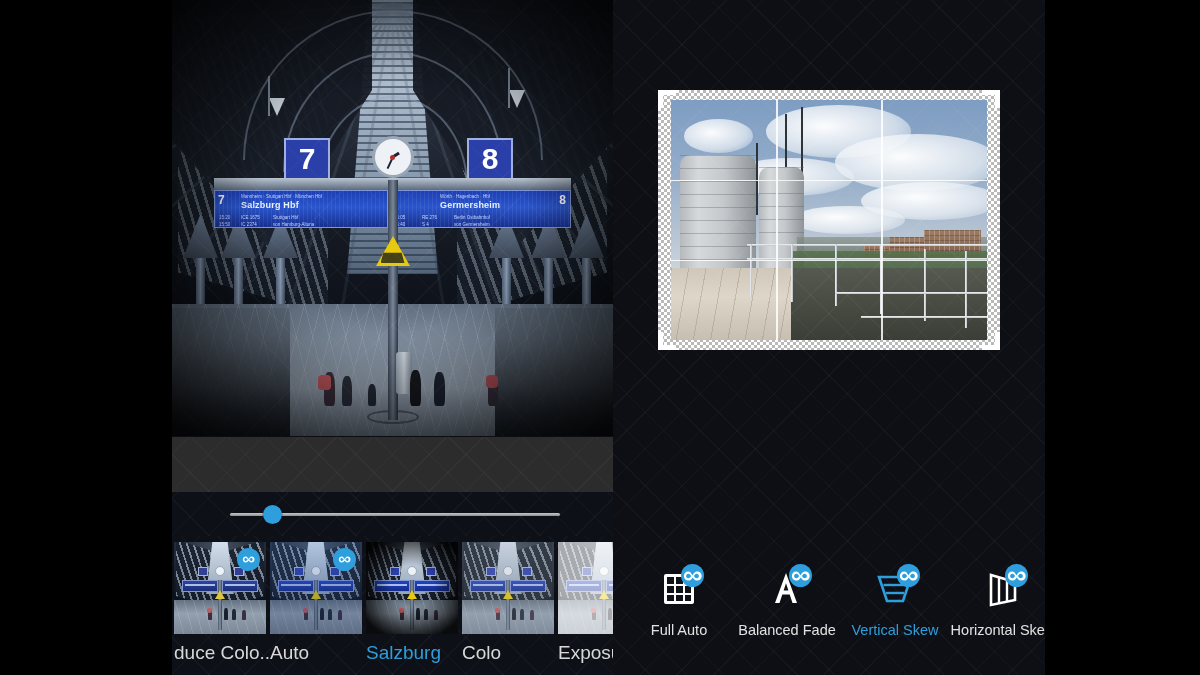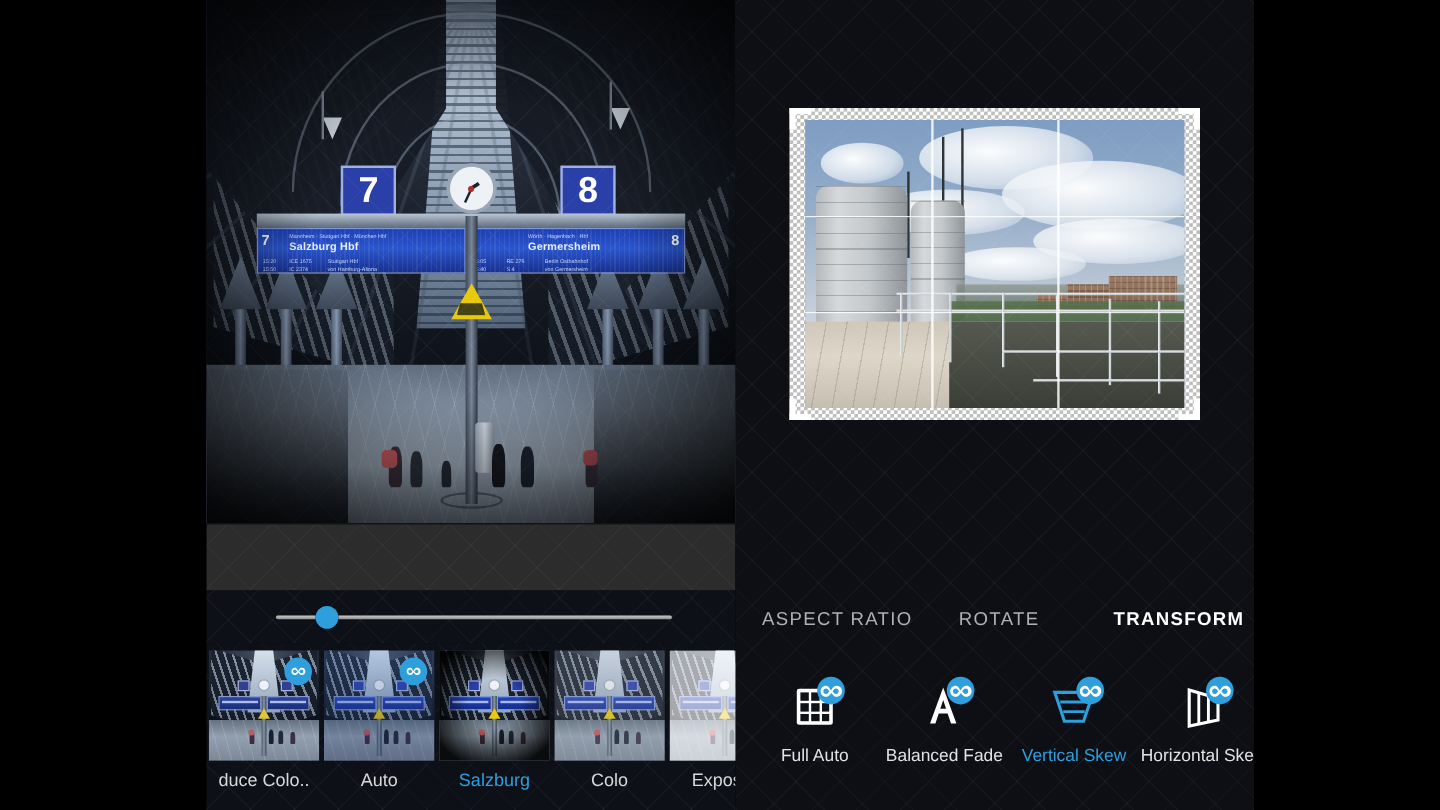--- a/index.html
+++ b/index.html
@@ -229,22 +229,22 @@
   
   #filmstrip {
     position: absolute; left: 0; top: 536px; width: 441px; height: 139px;
     background: #0d1016;
   }
   .film-item {
     position: absolute; top: 6px; width: 92px; height: 92px;
     overflow: hidden; background: #1a2230;
   }
   .film-label {
-    position: absolute; top: 106px; width: 92px; text-align: center;
-    font-size: 15px; color: #d8d8d8; white-space: nowrap;
+    position: absolute; top: 106px; width: 92px; text-align: left;
+    font-size: 19px; color: #d8d8d8; white-space: nowrap;
   }
   .film-label.active { color: #2e9fdc; }
   
   .mini { position: absolute; inset: 0; }
   .mini-bg {
     position: absolute; inset: 0;
     background: radial-gradient(ellipse 110% 65% at 50% 4%, #46505f 0%, #262d39 40%, #151a23 75%, #0d1118 100%);
   }
   .mini-roof {
     position: absolute; left: 50%; top: -4px; width: 30px; height: 56px;
@@ -725,25 +725,20 @@
       <div class="handle" style="left:0;top:0;width:5px;height:18px;"></div>
       <div class="handle" style="right:0;top:0;width:18px;height:5px;"></div>
       <div class="handle" style="right:0;top:0;width:5px;height:18px;"></div>
       <div class="handle" style="left:0;bottom:0;width:18px;height:5px;"></div>
       <div class="handle" style="left:0;bottom:0;width:5px;height:18px;"></div>
       <div class="handle" style="right:0;bottom:0;width:18px;height:5px;"></div>
       <div class="handle" style="right:0;bottom:0;width:5px;height:18px;"></div>
     </div>
 
 
-    <div id="tab-row">
-      <span class="tab" style="left:22px;">ASPECT RATIO</span>
-      <span class="tab" style="left:186px;">ROTATE</span>
-      <span class="tab active" style="left:315px;">TRANSFORM</span>
-    </div>
 
     <div id="tool-row">
 
       <div class="tool" style="left:12px;">
         <div class="tool-ico">
           <svg viewBox="0 0 46 40">
             <rect x="8" y="6" width="30" height="30" rx="2" fill="#ffffff"></rect>
             <rect x="11" y="9" width="7" height="7" fill="#101318"></rect>
             <rect x="20" y="9" width="7" height="7" fill="#101318"></rect>
             <rect x="29" y="9" width="6" height="7" fill="#101318"></rect>

